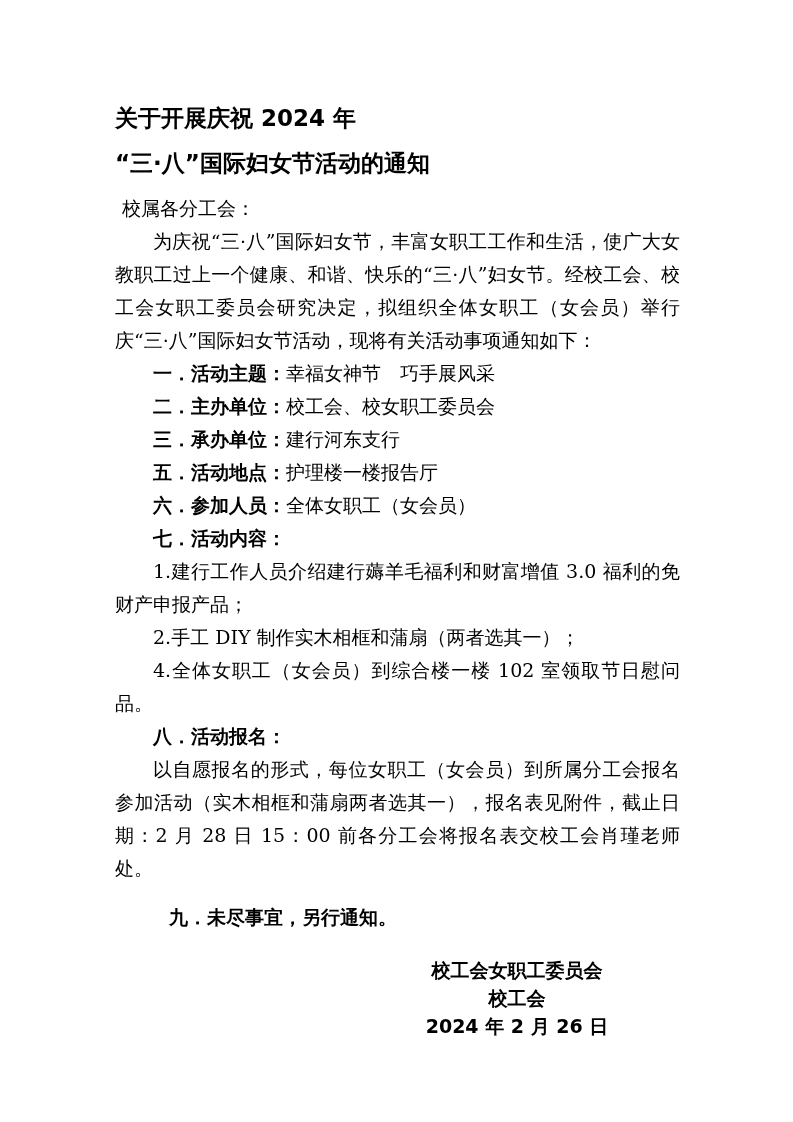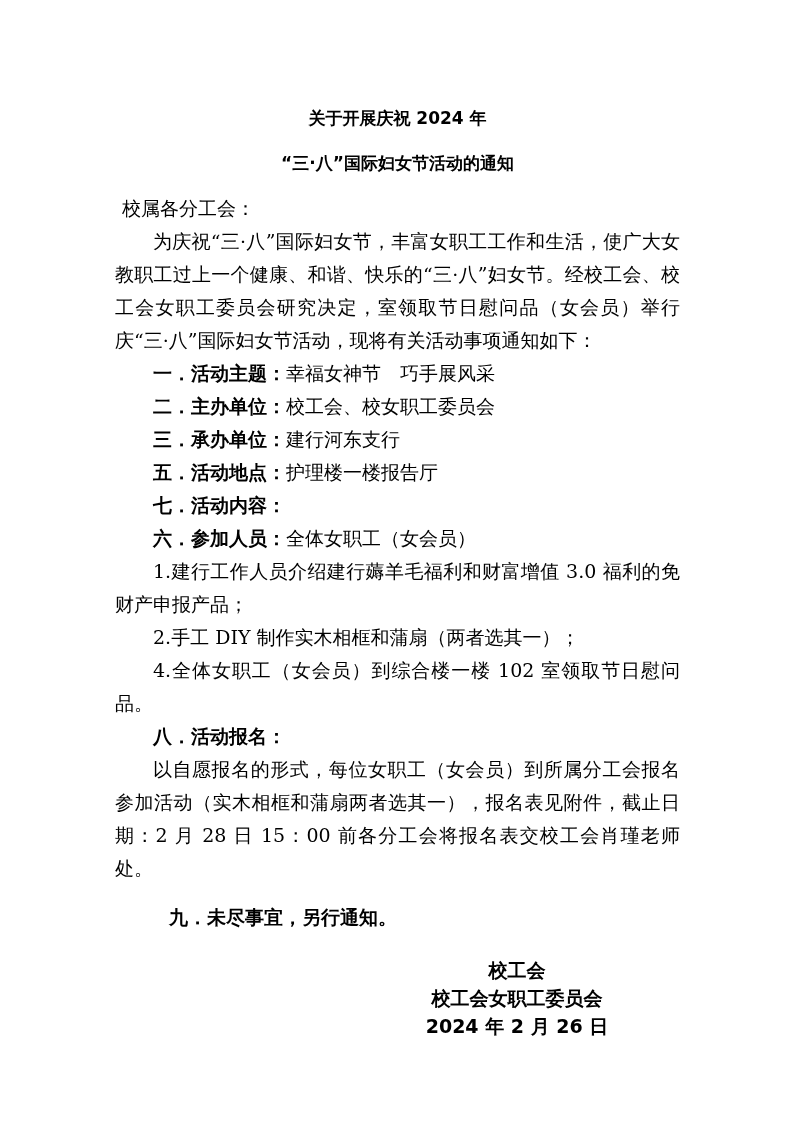--- a/index.html
+++ b/index.html
@@ -12,23 +12,23 @@
     background: #ffffff;
     color: #000000;
     font-family: "DejaVu Serif", "Liberation Serif", serif;
     font-size: 19px;
     padding: 96px 113px 0 115px;
     overflow: hidden;
   }
   .title {
     font-family: "DejaVu Sans", "Liberation Sans", sans-serif;
     font-weight: bold;
-    font-size: 17px;
+    font-size: 23px;
     line-height: 45px;
-    text-align: center;
+    text-align: left;
     margin: 0;
   }
   .salutation {
     margin: 6px 0 0 7px;
     line-height: 33px;
   }
   .para {
     margin: 0;
     line-height: 33px;
     text-indent: 2em;
@@ -66,44 +66,44 @@
 </head>
 <body>
 
 <div class="page">
 
   <h1 class="title">关于开展庆祝 2024 年</h1>
   <h1 class="title">“三·八”国际妇女节活动的通知</h1>
 
   <p class="salutation">校属各分工会：</p>
 
-  <p class="para">为庆祝“三·八”国际妇女节，丰富女职工工作和生活，使广大女教职工过上一个健康、和谐、快乐的“三·八”妇女节。经校工会、校工会女职工委员会研究决定，室领取节日慰问品（女会员）举行庆“三·八”国际妇女节活动，现将有关活动事项通知如下：</p>
+  <p class="para">为庆祝“三·八”国际妇女节，丰富女职工工作和生活，使广大女教职工过上一个健康、和谐、快乐的“三·八”妇女节。经校工会、校工会女职工委员会研究决定，拟组织全体女职工（女会员）举行庆“三·八”国际妇女节活动，现将有关活动事项通知如下：</p>
 
   <p class="item"><span class="label">一．活动主题：</span><span class="value">幸福女神节　巧手展风采</span></p>
 
   <p class="item"><span class="label">二．主办单位：</span><span class="value">校工会、校女职工委员会</span></p>
 
   <p class="item"><span class="label">三．承办单位：</span><span class="value sans">建行河东支行</span></p>
 
 
   <p class="item"><span class="label">五．活动地点：</span><span class="value">护理楼一楼报告厅</span></p>
 
+  <p class="item"><span class="label">六．参加人员：</span><span class="value">全体女职工（女会员）</span></p>
+
   <p class="item"><span class="label">七．活动内容：</span></p>
-
-  <p class="item"><span class="label">六．参加人员：</span><span class="value">全体女职工（女会员）</span></p>
 
   <p class="para">1.建行工作人员介绍建行薅羊毛福利和财富增值 3.0 福利的免财产申报产品；</p>
   <p class="para">2.手工 DIY 制作实木相框和蒲扇（两者选其一）；</p>
   <p class="para">4.全体女职工（女会员）到综合楼一楼 102 室领取节日慰问品。</p>
 
   <p class="item"><span class="label">八．活动报名：</span></p>
 
   <p class="para">以自愿报名的形式，每位女职工（女会员）到所属分工会报名参加活动（实木相框和蒲扇两者选其一），报名表见附件，截止日期：2 月 28 日 15：00 前各分工会将报名表交校工会肖瑾老师处。</p>
 
   <p class="bold-line">九．未尽事宜，另行通知。</p>
 
   <div class="signature">
+    <p>校工会女职工委员会</p>
     <p>校工会</p>
-    <p>校工会女职工委员会</p>
     <p>2024 年 2 月 26 日</p>
   </div>
 
 </div>
 
 </body></html>

